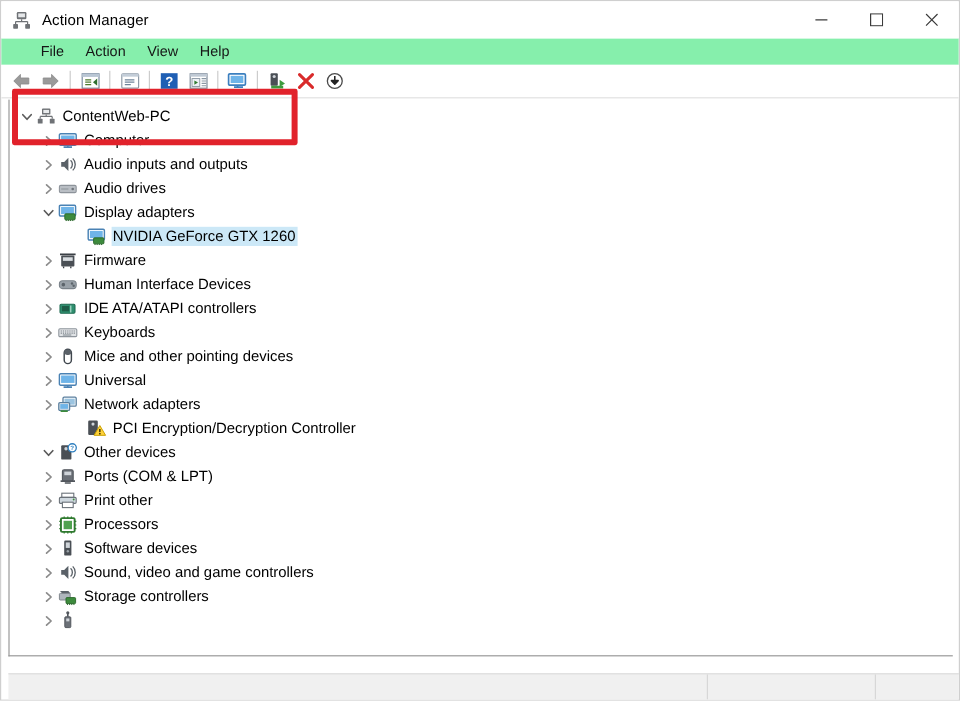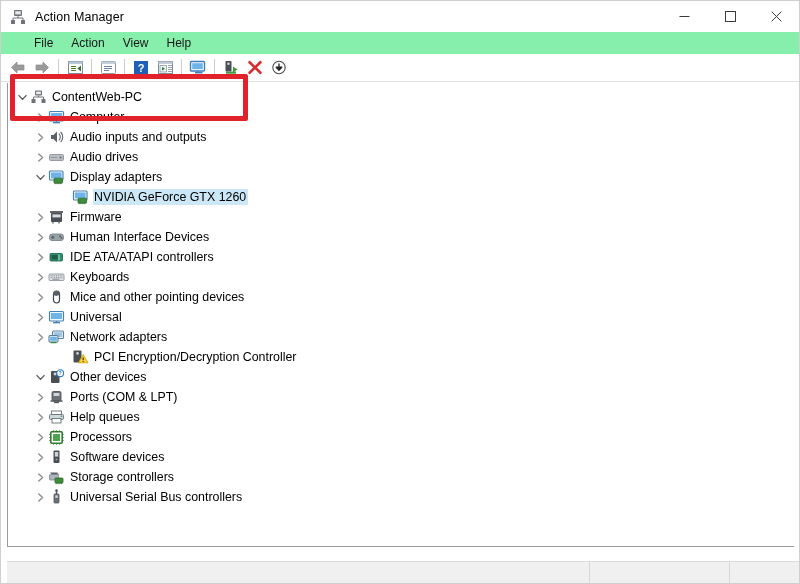--- a/index.html
+++ b/index.html
@@ -524,21 +524,21 @@
             <svg width="11" height="11" viewBox="0 0 11 11">
               <path d="M3.8 2 L7.6 5.5 L3.8 9" stroke="#8b8b8b" stroke-width="1.4" fill="none" stroke-linecap="round" stroke-linejoin="round"></path>
             </svg>
           </span>
           <span class="ticon"><svg width="17" height="16" viewBox="0 0 17 16">
               <rect x="3.5" y="2" width="10" height="3.5" fill="#ffffff" stroke="#6a7178" stroke-width="0.9"></rect>
               <rect x="1.5" y="5.5" width="14" height="5" rx="1" fill="#cfd8df" stroke="#6a7178" stroke-width="0.9"></rect>
               <rect x="4" y="9.5" width="9" height="4.5" fill="#ffffff" stroke="#6a7178" stroke-width="0.9"></rect>
               <circle cx="13.4" cy="7.3" r="0.8" fill="#3d8b3d"></circle>
             </svg></span>
-          <span class="label">Help queues</span>
+          <span class="label">Print other</span>
         </div>
         <div class="row lvl1">
           <span class="chev">
             <svg width="11" height="11" viewBox="0 0 11 11">
               <path d="M3.8 2 L7.6 5.5 L3.8 9" stroke="#8b8b8b" stroke-width="1.4" fill="none" stroke-linecap="round" stroke-linejoin="round"></path>
             </svg>
           </span>
           <span class="ticon"><svg width="17" height="16" viewBox="0 0 17 16">
               <rect x="2.8" y="2.8" width="11.4" height="11.4" rx="1" fill="#ffffff" stroke="#2f7a2f" stroke-width="1.6"></rect>
               <rect x="5" y="5" width="7" height="7" fill="#4fa24f"></rect>
@@ -551,20 +551,33 @@
             <svg width="11" height="11" viewBox="0 0 11 11">
               <path d="M3.8 2 L7.6 5.5 L3.8 9" stroke="#8b8b8b" stroke-width="1.4" fill="none" stroke-linecap="round" stroke-linejoin="round"></path>
             </svg>
           </span>
           <span class="ticon"><svg width="17" height="16" viewBox="0 0 17 16">
               <rect x="5.5" y="1.5" width="6" height="12.5" rx="1" fill="#4a4f55"></rect>
               <rect x="6.8" y="3" width="3.4" height="4.6" fill="#cfd4d9"></rect>
               <circle cx="8.5" cy="10.4" r="1" fill="#9aa2a9"></circle>
             </svg></span>
           <span class="label">Software devices</span>
+        </div>
+        <div class="row lvl1">
+          <span class="chev">
+            <svg width="11" height="11" viewBox="0 0 11 11">
+              <path d="M3.8 2 L7.6 5.5 L3.8 9" stroke="#8b8b8b" stroke-width="1.4" fill="none" stroke-linecap="round" stroke-linejoin="round"></path>
+            </svg>
+          </span>
+          <span class="ticon"><svg width="17" height="16" viewBox="0 0 17 16">
+              <path d="M3 6 H5.5 L9 2.5 V13.5 L5.5 10 H3 Z" fill="#5a6168"></path>
+              <path d="M10.8 4.6 a4.6 4.6 0 0 1 0 6.8" stroke="#5a6168" stroke-width="1.1" fill="none"></path>
+              <path d="M12.6 3 a7 7 0 0 1 0 10" stroke="#5a6168" stroke-width="1.1" fill="none"></path>
+            </svg></span>
+          <span class="label">Sound, video and game controllers</span>
         </div>
         <div class="row lvl1">
           <span class="chev">
             <svg width="11" height="11" viewBox="0 0 11 11">
               <path d="M3.8 2 L7.6 5.5 L3.8 9" stroke="#8b8b8b" stroke-width="1.4" fill="none" stroke-linecap="round" stroke-linejoin="round"></path>
             </svg>
           </span>
           <span class="ticon"><svg width="17" height="16" viewBox="0 0 17 16">
               <path d="M2 3.5 h7 l2 2.2 h-7 z" fill="#5a6168"></path>
               <rect x="1.5" y="5.5" width="9" height="5.5" rx="0.8" fill="#aeb5bc" stroke="#7d848b" stroke-width="0.8"></rect>
@@ -578,21 +591,20 @@
             <svg width="11" height="11" viewBox="0 0 11 11">
               <path d="M3.8 2 L7.6 5.5 L3.8 9" stroke="#8b8b8b" stroke-width="1.4" fill="none" stroke-linecap="round" stroke-linejoin="round"></path>
             </svg>
           </span>
           <span class="ticon"><svg width="17" height="16" viewBox="0 0 17 16">
               <rect x="6" y="5" width="5" height="9" rx="0.8" fill="#6b7077" stroke="#51565c" stroke-width="0.8"></rect>
               <path d="M8.5 1.5 v3.5" stroke="#51565c" stroke-width="1.4"></path>
               <circle cx="8.5" cy="1.6" r="1.3" fill="#51565c"></circle>
               <rect x="7.2" y="6.4" width="2.6" height="2.4" fill="#cfd4d9"></rect>
             </svg></span>
-          <span class="label">Universal Serial Bus controllers</span>
         </div>
       </div>
   </div>
 
   <div class="redbox" style="border-color: rgb(225, 34, 43);"></div>
 
   <div class="statusbar">
     <div class="status-pane p1"></div>
     <div class="status-pane p2"></div>
     <div class="status-pane p3"></div>

